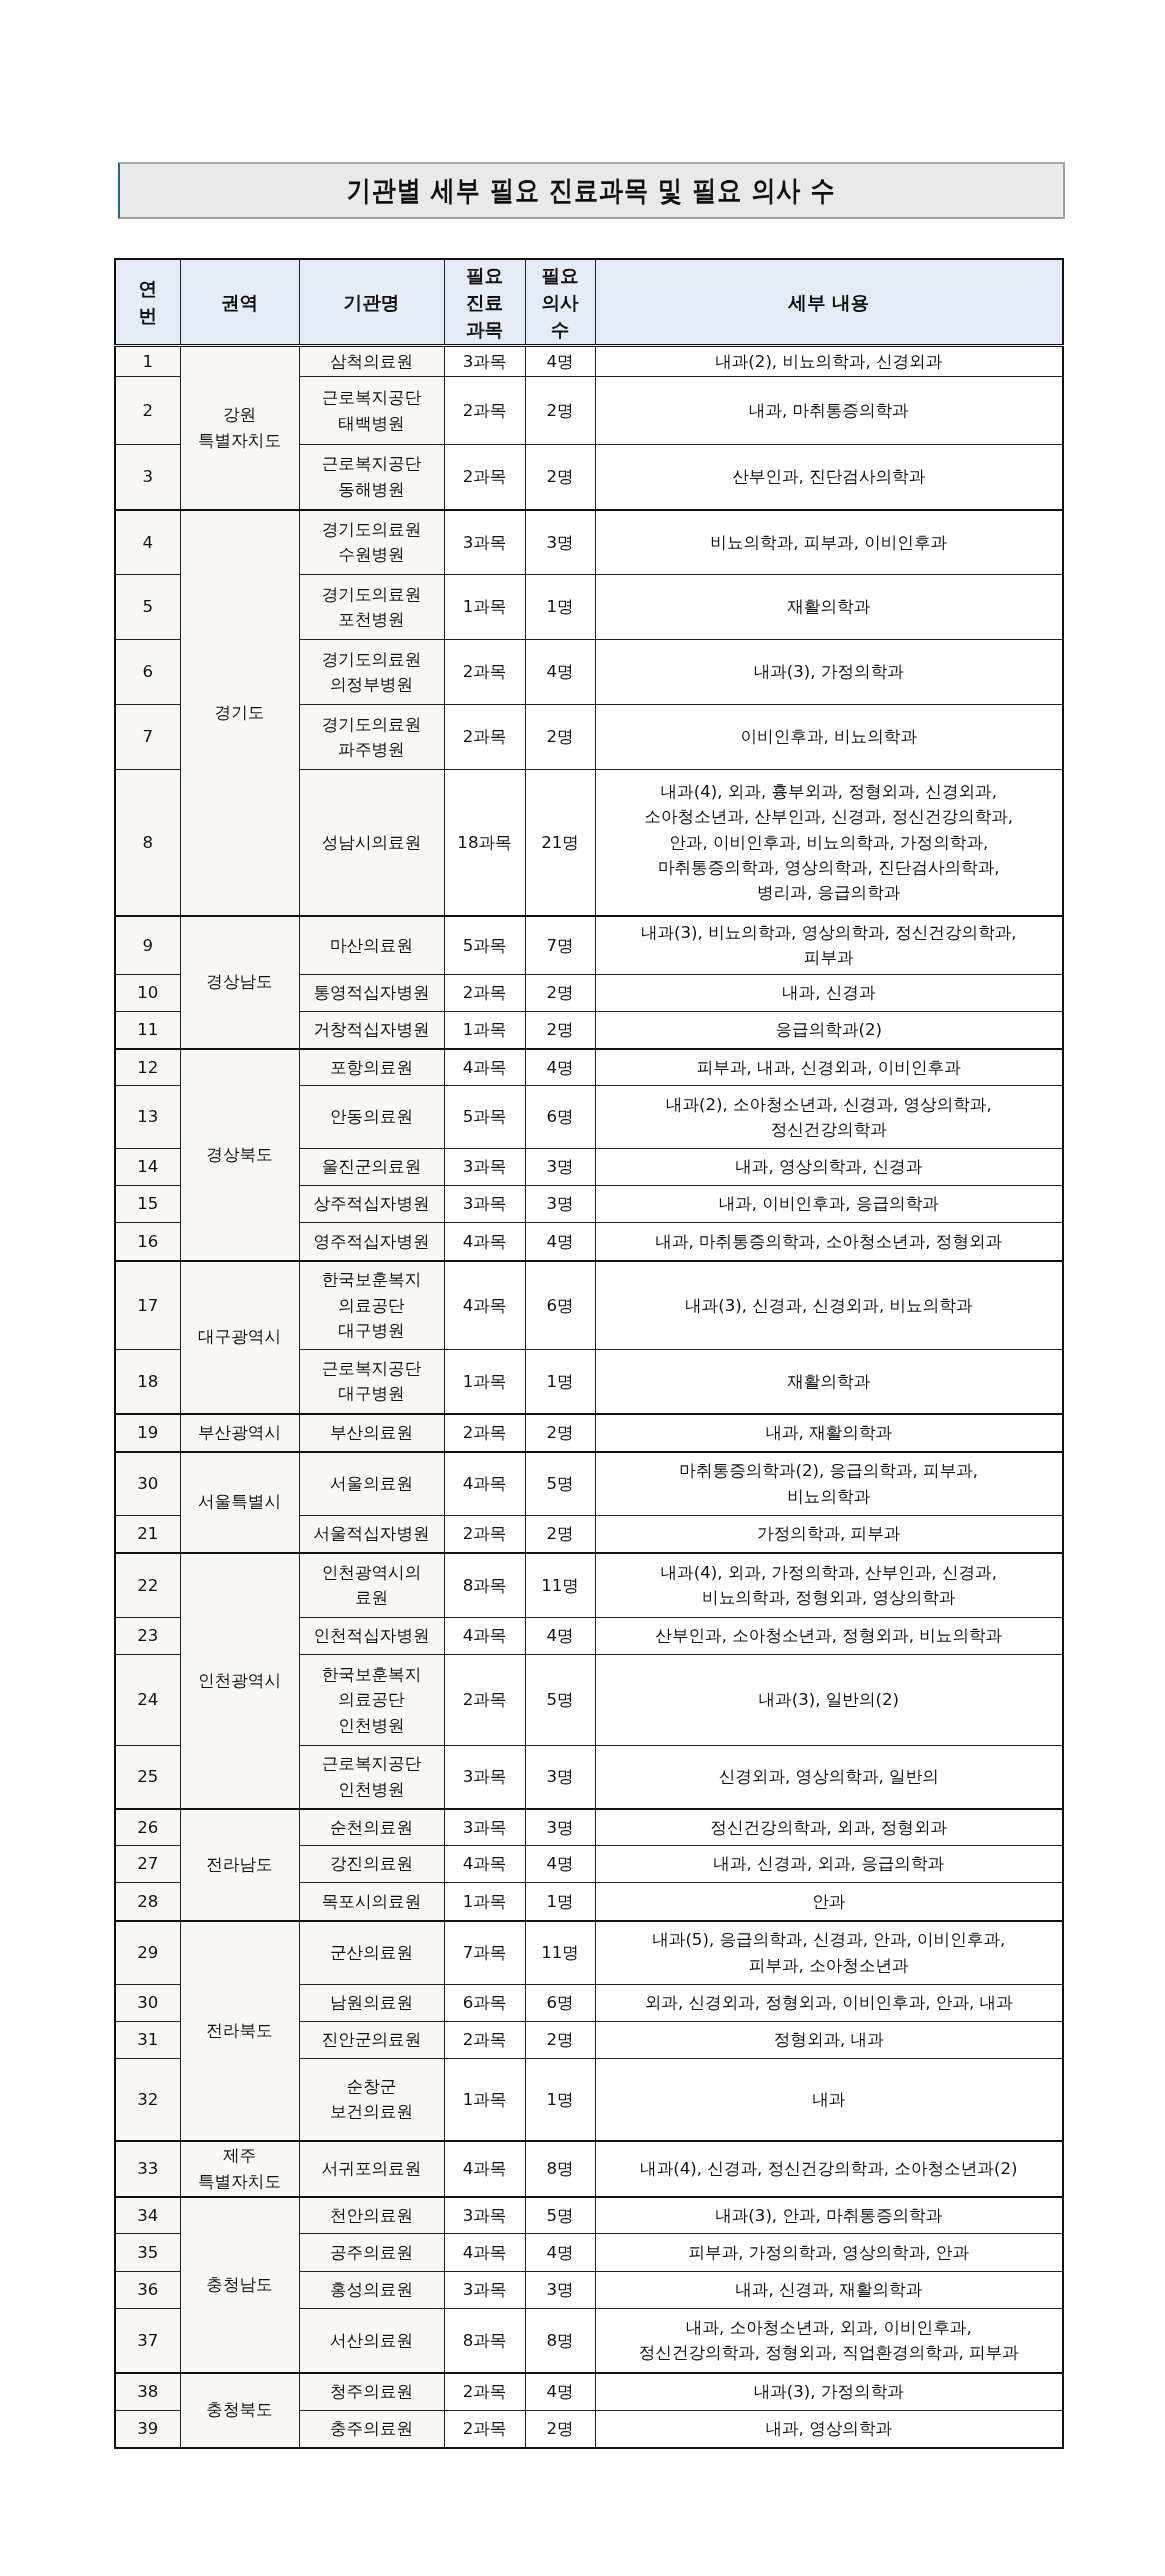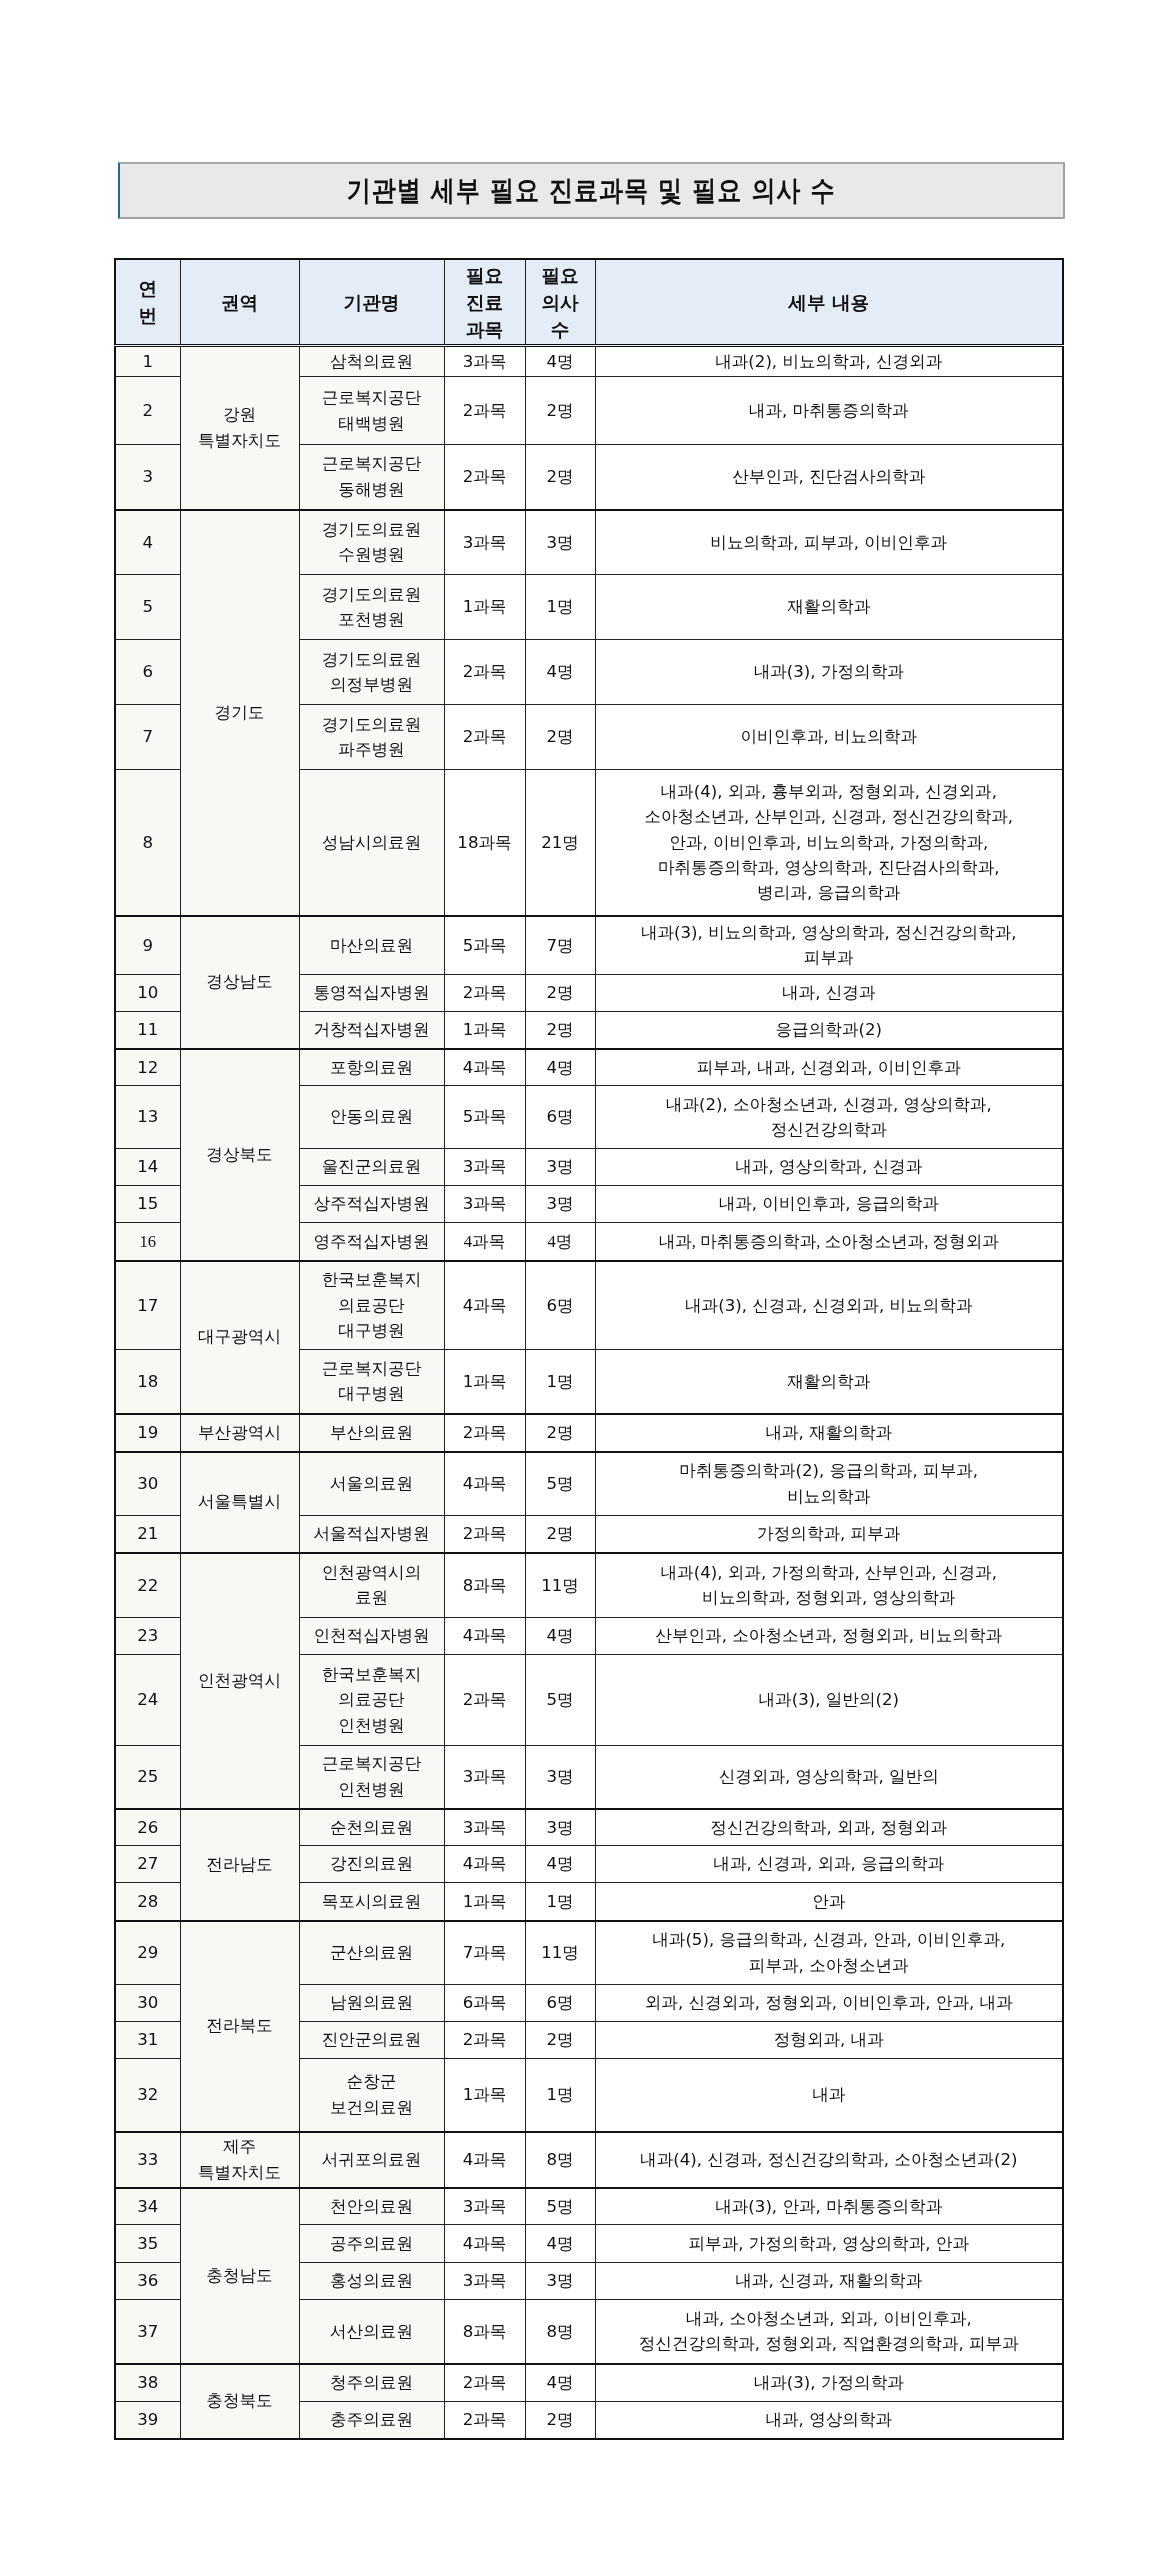--- a/index.html
+++ b/index.html
@@ -259,21 +259,21 @@
         <td class="c-no">15</td>
         <td class="c-inst">
           <span class="ml">상주적십자병원</span>
         </td>
         <td class="c-subj">3과목</td>
         <td class="c-docs">3명</td>
         <td class="c-detail">
           <span class="ml">내과, 이비인후과, 응급의학과</span>
         </td>
       </tr>
-      <tr style="height: 38px; font-family: Liberation Serif, serif;">
+      <tr style="height: 38px;">
         <td class="c-no">16</td>
         <td class="c-inst">
           <span class="ml">영주적십자병원</span>
         </td>
         <td class="c-subj">4과목</td>
         <td class="c-docs">4명</td>
         <td class="c-detail">
           <span class="ml">내과, 마취통증의학과, 소아청소년과, 정형외과</span>
         </td>
       </tr>
@@ -463,21 +463,21 @@
         <td class="c-no">31</td>
         <td class="c-inst">
           <span class="ml">진안군의료원</span>
         </td>
         <td class="c-subj">2과목</td>
         <td class="c-docs">2명</td>
         <td class="c-detail">
           <span class="ml">정형외과, 내과</span>
         </td>
       </tr>
-      <tr style="height: 73px;">
+      <tr style="height: 82px;">
         <td class="c-no">32</td>
         <td class="c-inst">
           <span class="ml">순창군</span>
           <span class="ml">보건의료원</span>
         </td>
         <td class="c-subj">1과목</td>
         <td class="c-docs">1명</td>
         <td class="c-detail">
           <span class="ml">내과</span>
         </td>

